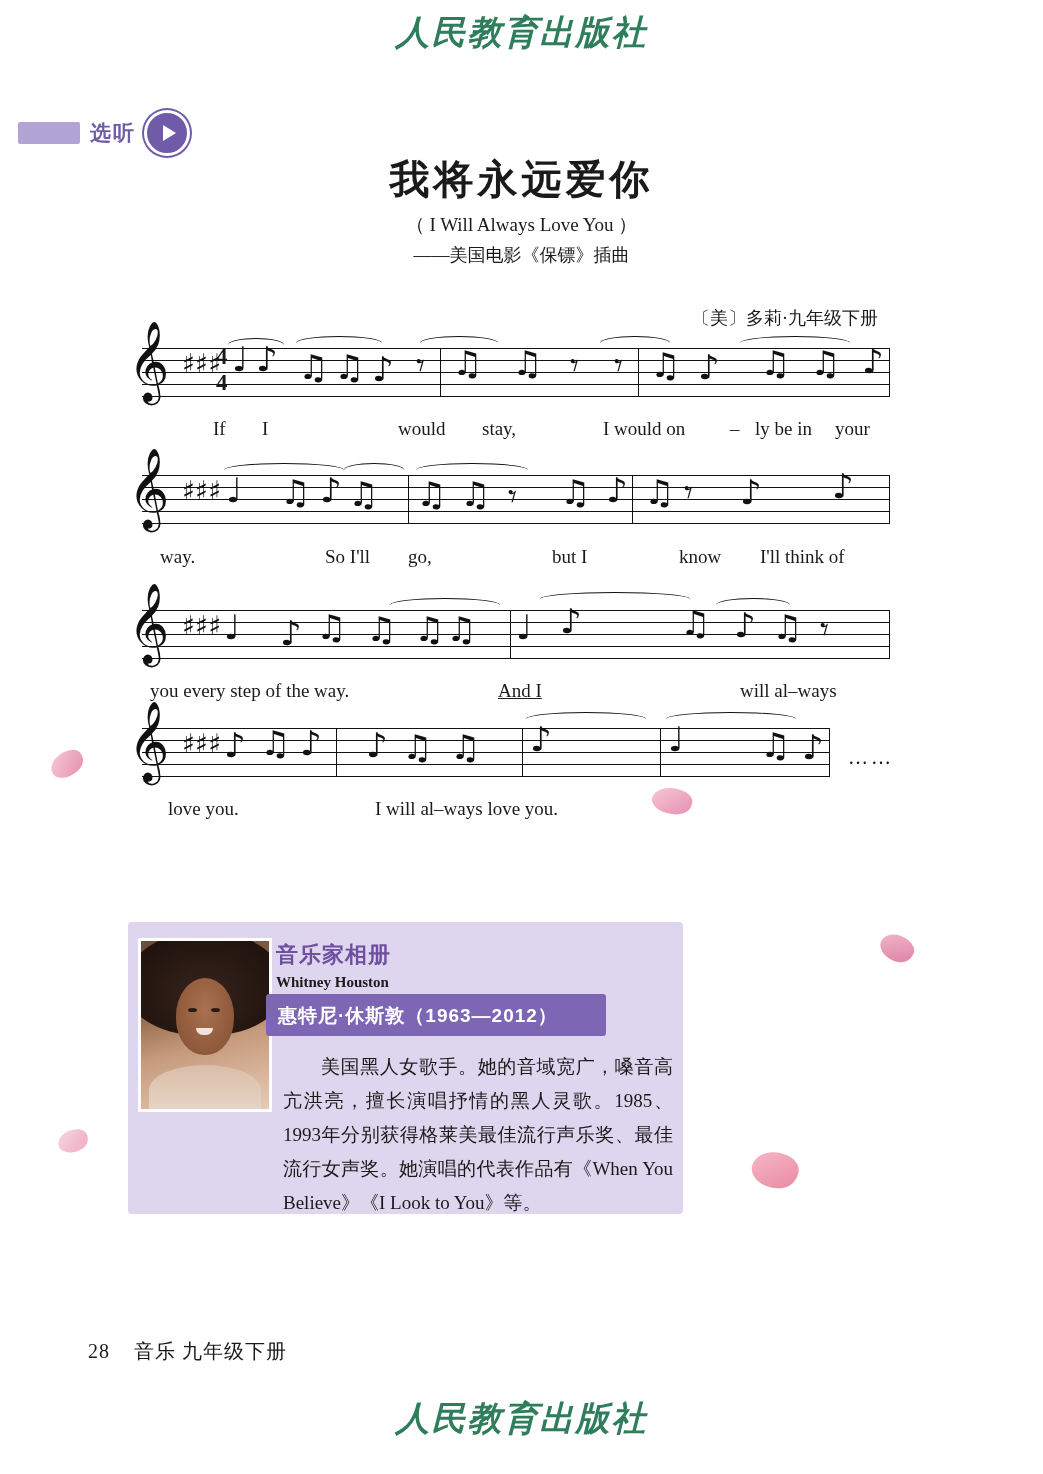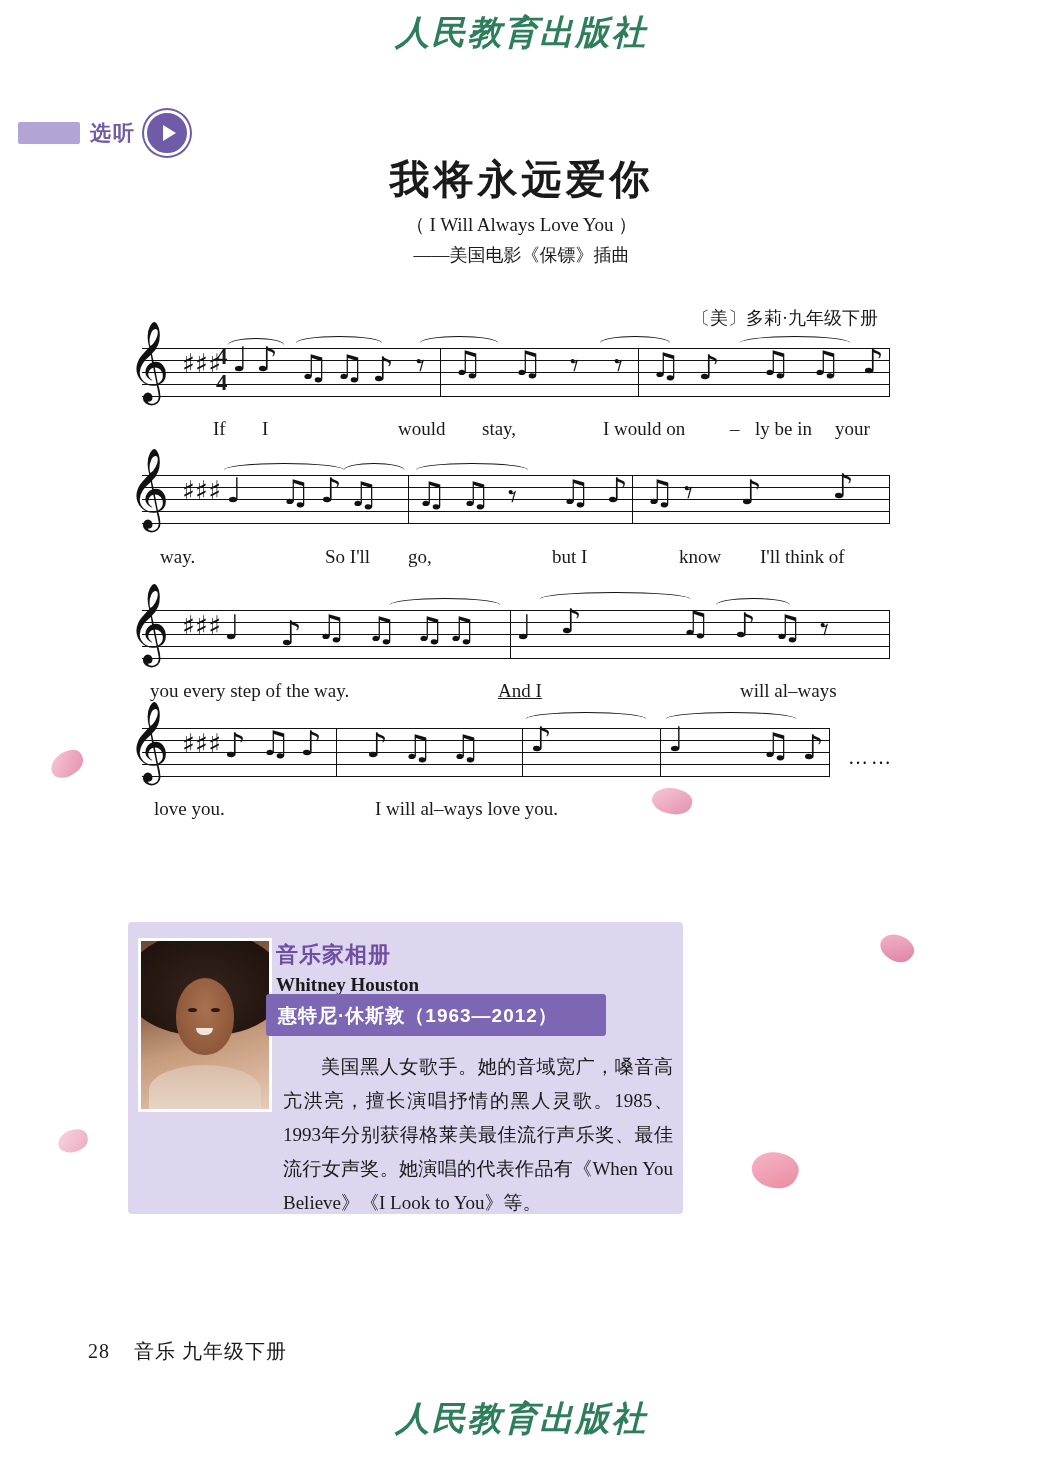--- a/index.html
+++ b/index.html
@@ -270,21 +270,21 @@
     font-size: 22px;
     font-weight: bold;
     color: #6f4fa0;
     font-family: "Liberation Sans", sans-serif;
     letter-spacing: 1px;
   }
   .card-name-en {
     position: absolute;
     left: 148px;
     top: 52px;
-    font-size: 19px;
+    font-size: 15px;
     font-weight: bold;
     color: #1a1a1a;
     font-family: "Liberation Serif", serif;
   }
   .card-name-bar {
     position: absolute;
     left: 138px;
     top: 72px;
     width: 340px;
     height: 42px;
@@ -490,21 +490,21 @@
     <div class="note" style="left:282px; top:2px;">♫</div>
     <div class="note" style="left:330px; top:2px;">♫</div>
     <div class="note" style="left:410px; top:-6px;">♪</div>
     <div class="note" style="left:548px; top:-6px;">♩</div>
     <div class="note" style="left:640px; top:0px;">♫</div>
     <div class="note" style="left:682px; top:2px;">♪</div>
     <div class="dots" style="right:-4px; top:18px;">……</div>
   </div>
 </div>
 <div class="lyrics" style="top:798px;">
-  <span style="left:34px;text-align:center;">love you.</span>
+  <span style="left:48px;text-align:center;">love you.</span>
   <span style="left:255px;">I will  al–ways  love  you.</span>
 </div>
 
 <div class="petal" style="left:50px; top:752px; width:34px; height:24px; background:linear-gradient(135deg,#f7c9d6,#e48fae); transform:rotate(-25deg);"></div>
 <div class="petal" style="left:652px; top:788px; width:40px; height:26px; background:linear-gradient(135deg,#f7c9d6,#e48fae); transform:rotate(15deg);"></div>
 <div class="petal" style="left:880px; top:935px; width:34px; height:26px; background:linear-gradient(135deg,#f3b9cb,#dc7fa2); transform:rotate(35deg);"></div>
 <div class="petal" style="left:58px; top:1130px; width:30px; height:22px; background:linear-gradient(135deg,#f9d6e0,#ecaac1); transform:rotate(-10deg);"></div>
 <div class="petal" style="left:752px; top:1152px; width:46px; height:36px; background:linear-gradient(135deg,#f6b8cb,#e9899f); transform:rotate(20deg);"></div>
 
 <div class="card">

